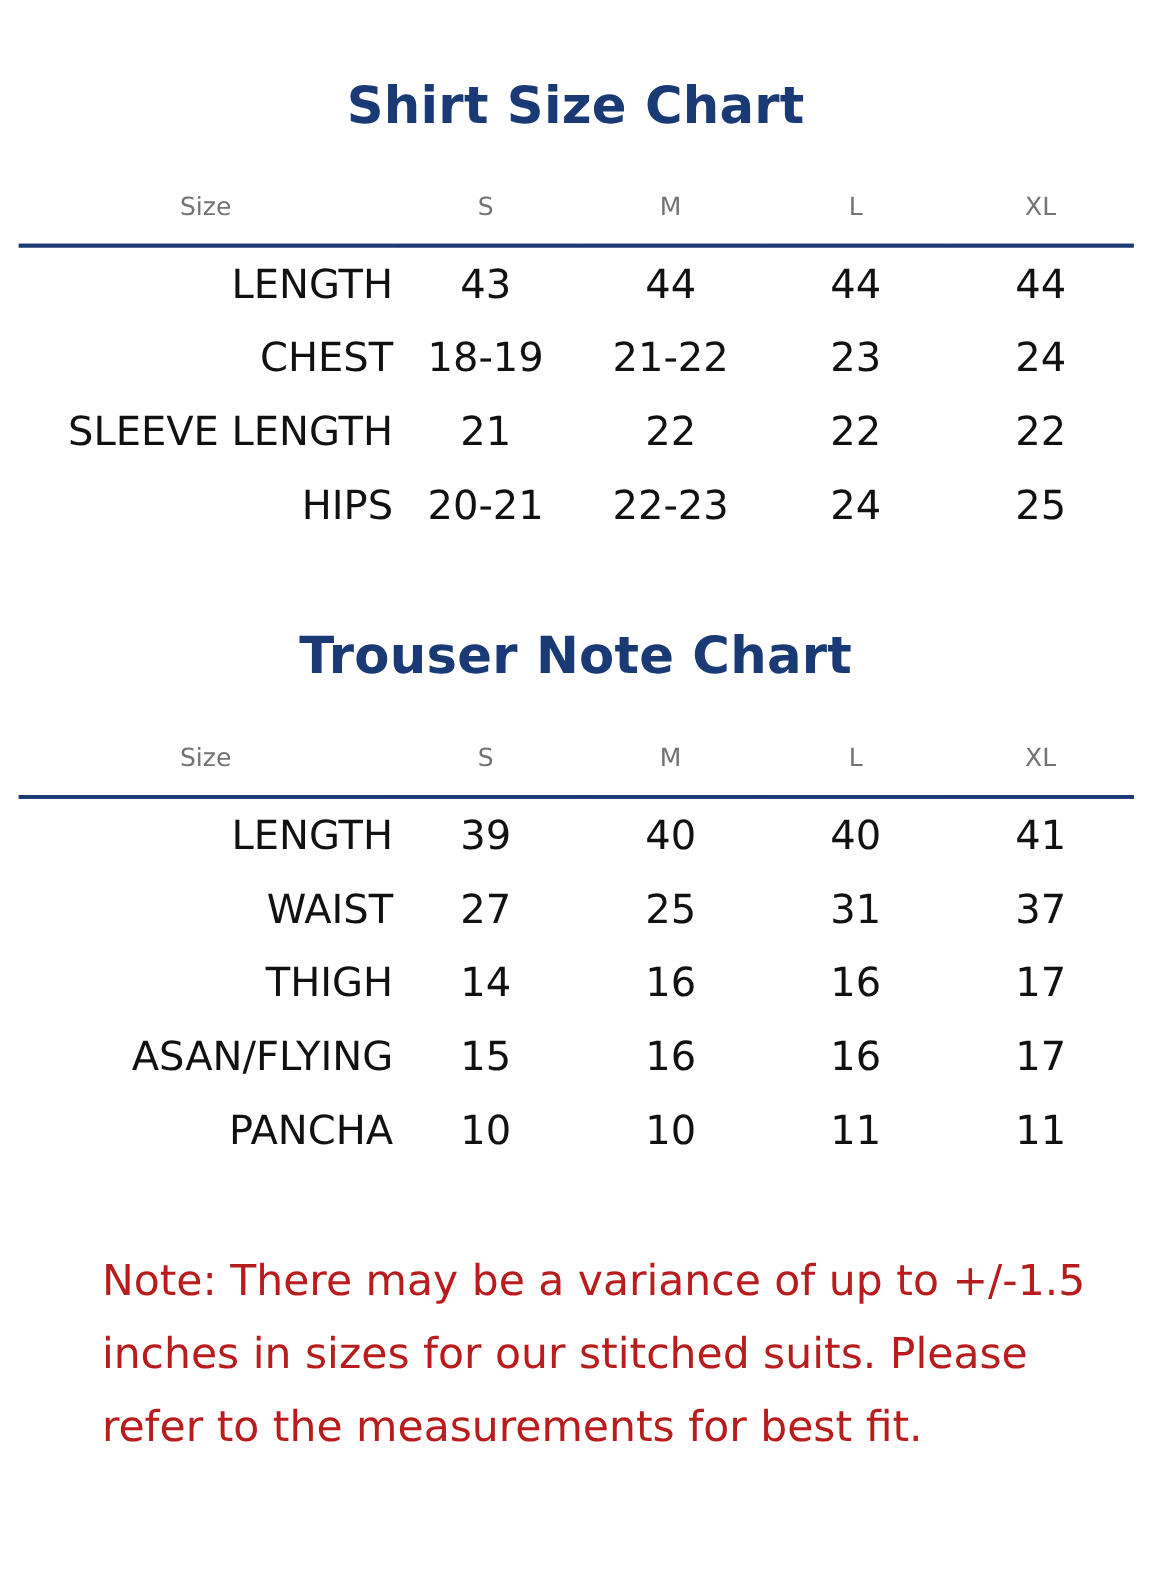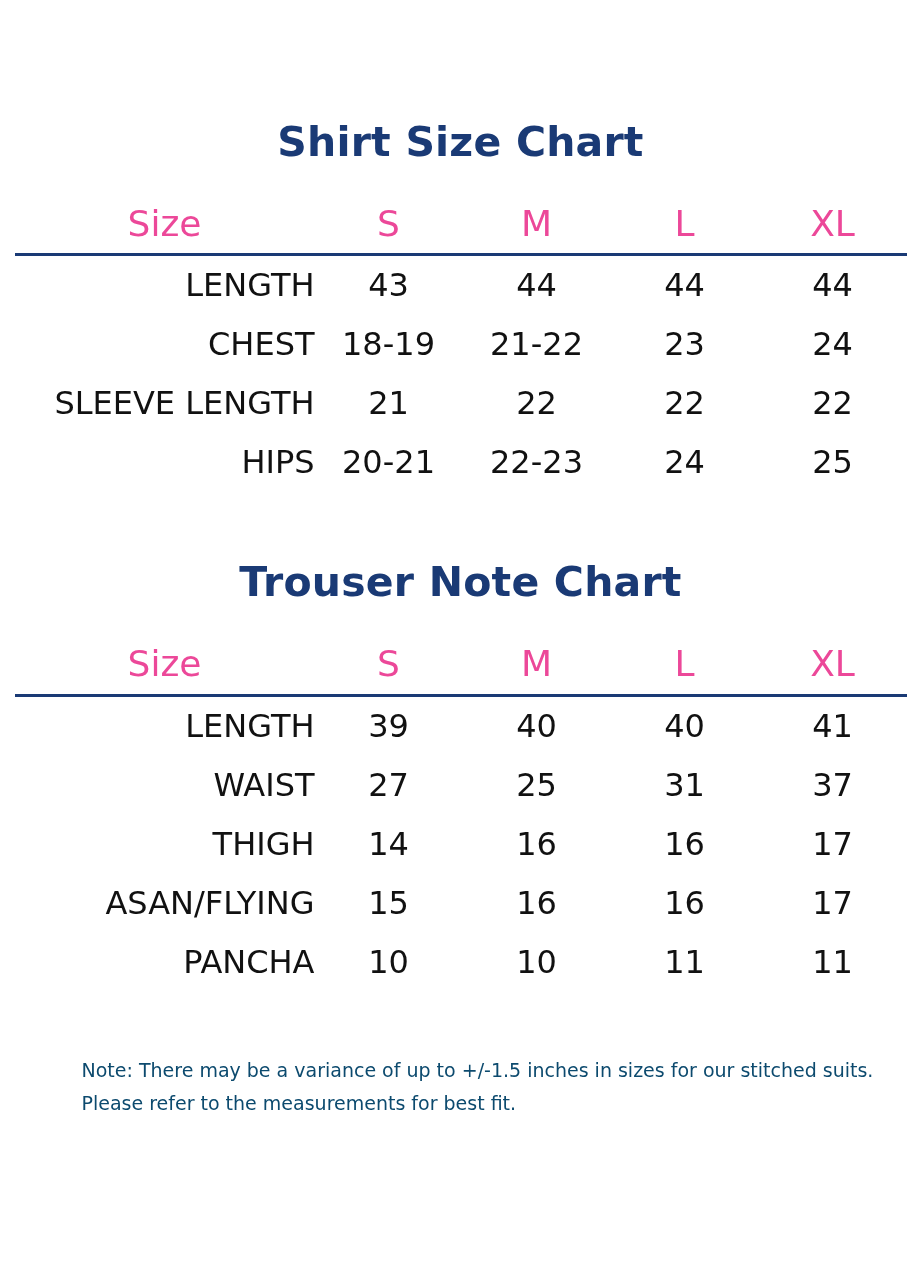--- a/index.html
+++ b/index.html
@@ -27,42 +27,42 @@
   }
 
   .chart-title {
     text-align: center;
     color: #1a3a75;
     font-size: 41px;
     font-weight: 700;
     letter-spacing: 0.2px;
   }
 
-  #shirt-title { margin-top: 118px; }
+  #shirt-title { margin-top: 60px; }
   #trouser-title { margin-top: 66px; }
 
   table.size-table {
     border-collapse: collapse;
     margin: 0 auto;
     table-layout: fixed;
   }
   table.size-table col.label-col { width: 300px; }
   table.size-table col.val-col { width: 148px; }
 
   table.size-table th,
   table.size-table td {
     text-align: center;
     vertical-align: middle;
     padding: 0;
     font-weight: 400;
   }
 
   thead th {
-    color: #ec4899;
-    font-size: 36px;
+    color: #737373;
+    font-size: 20px;
     font-weight: 700;
     height: 60px;
     padding-top: 16px;
     padding-bottom: 4px;
   }
 
   thead tr.head-row th {
     border-bottom: 3px solid #1a3a75;
   }
 
@@ -76,23 +76,23 @@
 
   tbody td.row-label {
     text-align: right;
   }
 
   .note {
     margin: 0 auto;
     width: 830px;
     padding-left: 36px;
     box-sizing: border-box;
-    font-size: 19px;
+    font-size: 34px;
     line-height: 1.72;
-    color: #0c4a6e;
+    color: #b91c1c;
     margin-top: 62px;
   }
 </style>
 </head>
 <body>
 
 <div class="page">
 
   <section class="chart-block">
     <h1 id="shirt-title" class="chart-title">Shirt Size Chart</h1>

